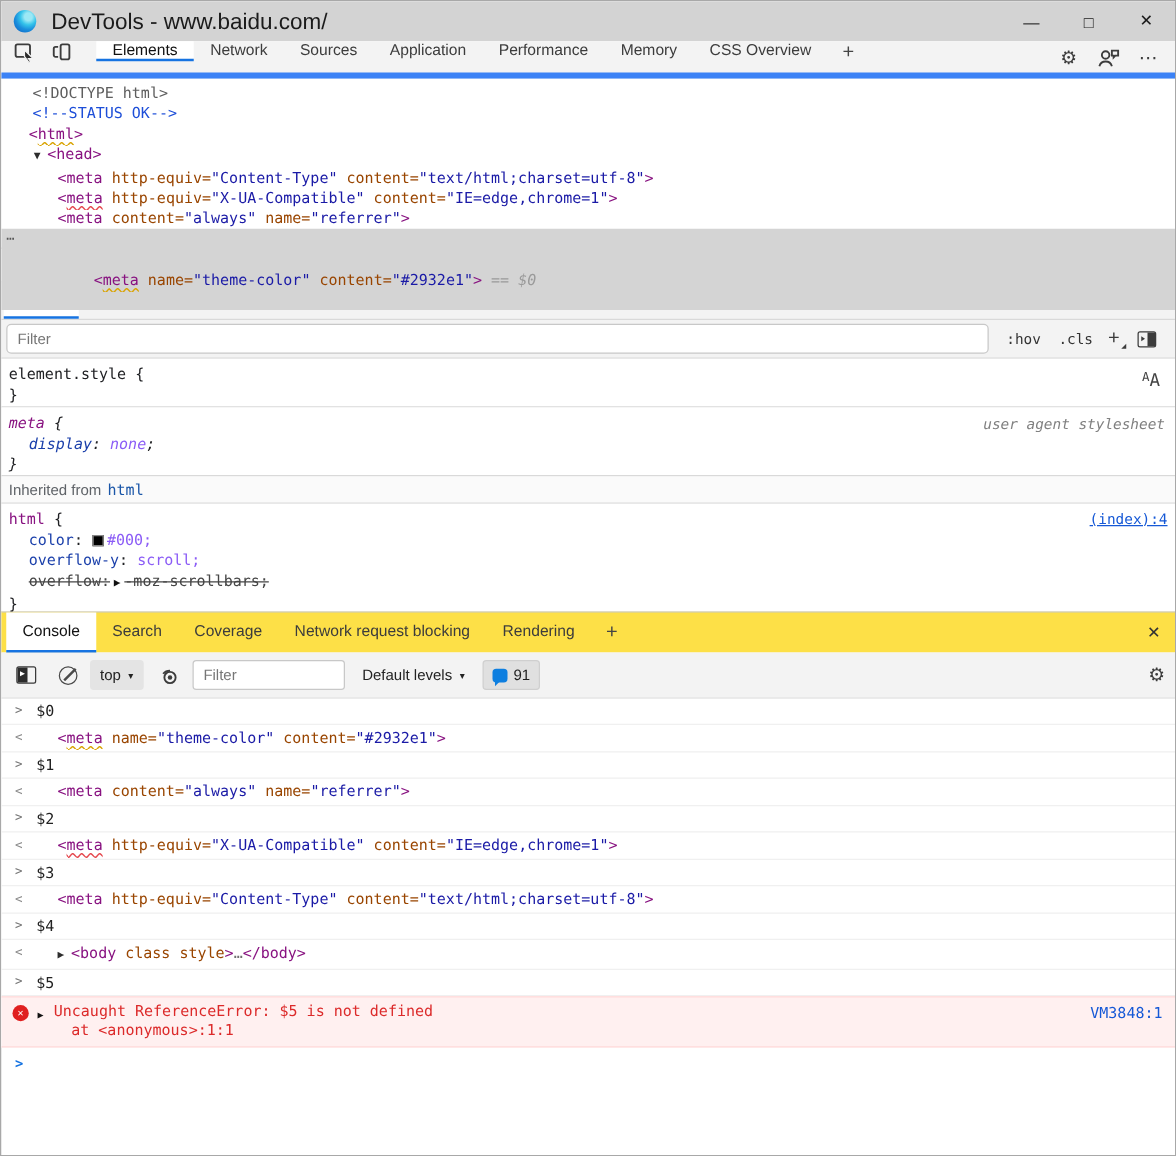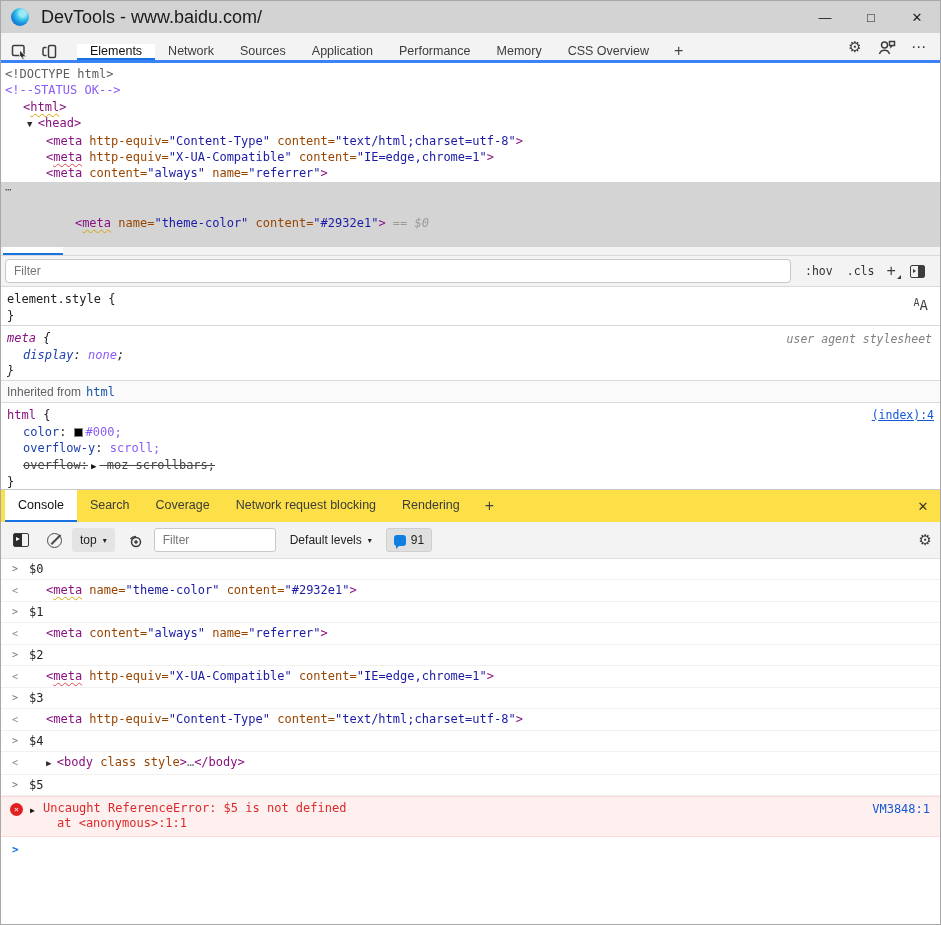--- a/index.html
+++ b/index.html
@@ -15,43 +15,43 @@
   
   .titlebar { height:32px; background:#d3d3d3; display:flex; align-items:center; }
   .edge-logo { width:18px; height:18px; border-radius:50%; margin:0 12px 0 10px;
     background:radial-gradient(circle at 65% 30%, #9be8f5 0 18%, #35c4ea 38%, #1b8fdc 60%, #0a59c0 100%); }
   .win-title { font-size:18px; color:#1b1b1b; }
   .win-controls { margin-left:auto; display:flex; }
   .win-btn { width:46px; height:32px; display:flex; align-items:center; justify-content:center;
     font-size:13px; color:#1b1b1b; cursor:default; }
 
   
-  .toolbar { height:30px; background:#f3f3f3; display:flex; align-items:flex-end; border-bottom:3px solid #3b82f6; }
+  .toolbar { height:30px; background:#f3f3f3; display:flex; align-items:flex-start; border-bottom:5px solid #3b82f6; }
   .tool-ico { width:30px; display:flex; align-items:center; justify-content:center; }
   .tool-ico:first-child { margin-left:4px; }
   .tabs { display:flex; margin-left:12px; }
   .tab { padding:0 13px; display:flex; align-items:center; font-size:12.5px; color:#3c3c3c;
     border-bottom:2.5px solid transparent; white-space:nowrap; }
   .tab.active { background:#fff; color:#111; border-bottom-color:#1673e1; }
   .plus-btn { display:flex; align-items:center; padding:0 12px; font-size:16px; color:#444; font-weight:300; }
   .toolbar-right { margin-left:auto; display:flex; align-items:center; gap:6px; padding-right:8px; }
   .tr-btn { width:26px; height:26px; display:flex; align-items:center; justify-content:center; color:#3c3c3c; }
   .gear-glyph { font-size:15px; }
   .dots-glyph { font-size:15px; letter-spacing:1px; color:#3c3c3c; }
 
   
   .elements-tree { height:135px; background:#fff; font-size:12px; padding-top:3px; position:relative; }
   .erow { line-height:16.4px; white-space:pre; position:relative; }
-  .ind-a { padding-left:4px; } .ind-b { padding-left:22px; }
+  .ind-a { padding-left:25px; } .ind-b { padding-left:22px; }
   .ind-c { padding-left:26px; } .ind-d { padding-left:45px; }
   .erow.selected { background:#d4d4d4; }
   .gutter-dots { position:absolute; left:4px; top:0; color:#555; font-size:11px; letter-spacing:1px; }
 
   
-  .c-gray { color:#5e5e5e; } .c-com { color:#8b5cf6; }
+  .c-gray { color:#5e5e5e; } .c-com { color:#1d4ed8; }
   .c-tag  { color:#881280; } .c-attr { color:#994500; }
   .c-val  { color:#1a1aa6; }
   .c-dim  { color:#9a9a9a; font-style:italic; }
   .c-ell  { color:#707070; }
   .c-tri  { color:#2d2d2d; font-size:9px; }
   .c-wy { text-decoration:underline; text-decoration-style:wavy; text-decoration-color:#d9a404;
           text-decoration-thickness:1px; text-underline-offset:2px; }
   .c-wr { text-decoration:underline; text-decoration-style:wavy; text-decoration-color:#e5484d;
           text-decoration-thickness:1px; text-underline-offset:2px; }
 

